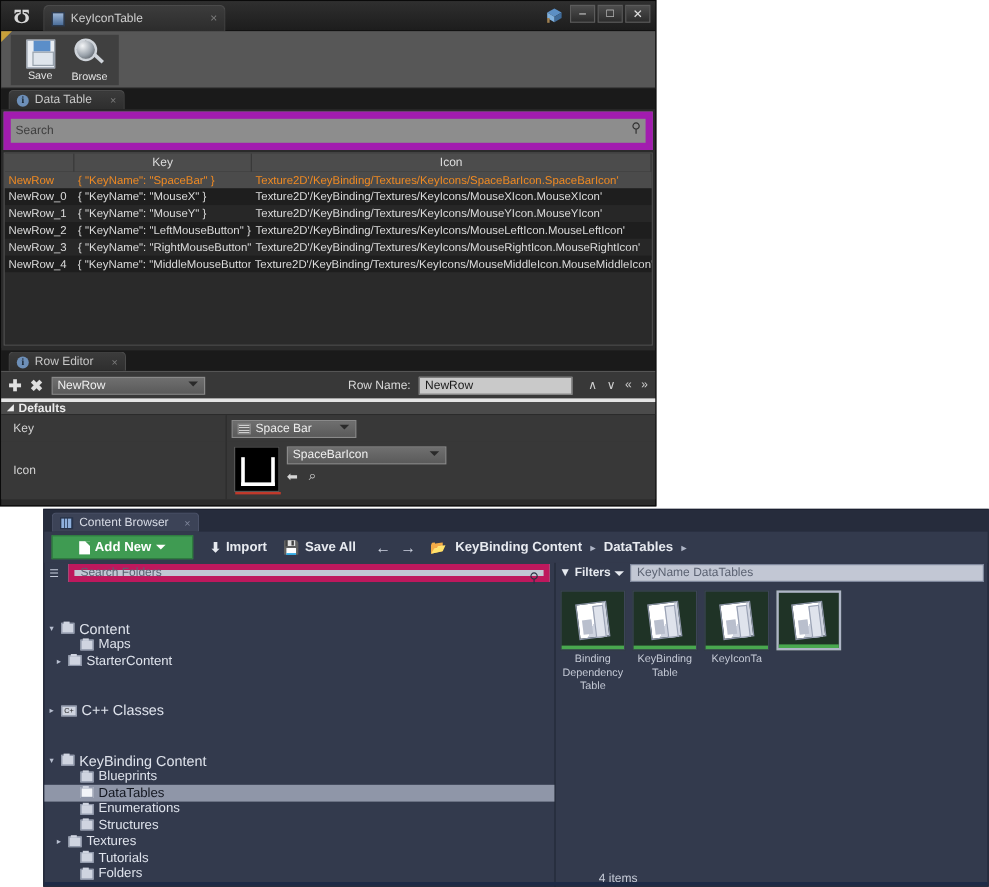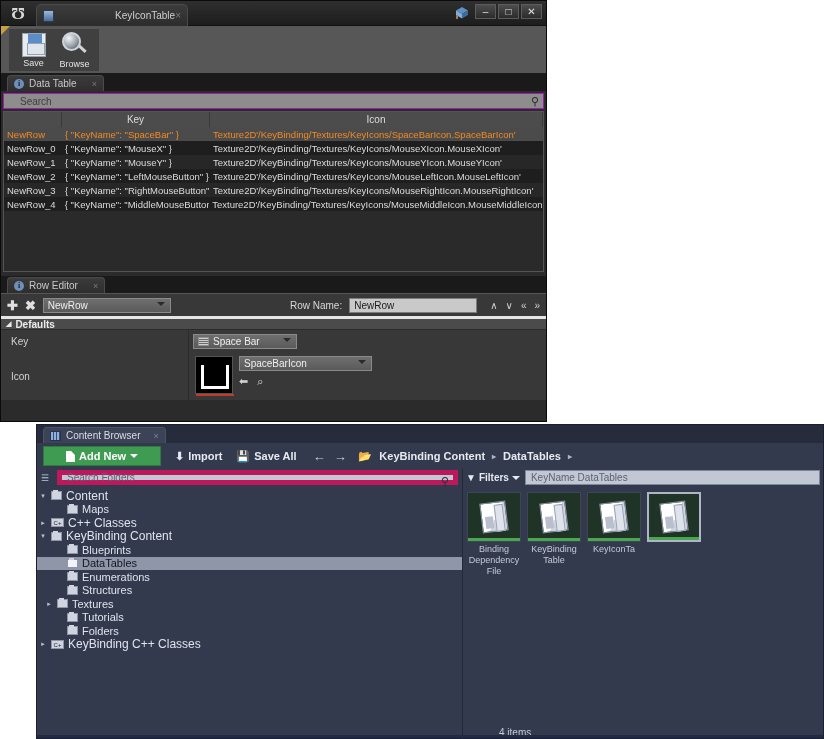--- a/index.html
+++ b/index.html
@@ -26,21 +26,21 @@
     position:absolute; left:35px; top:3px; height:22px; width:152px;
     background:linear-gradient(#3c3c3c,#2c2c2c);
     border:1px solid #4a4a4a; border-bottom:none;
     border-radius:5px 5px 0 0;
     display:flex; align-items:center; padding:0 6px;
   }
   #dt-tab .tabicon{
     width:11px;height:12px;background:linear-gradient(#9fb8d8,#4a6d99);
     border:1px solid #2b3b52; margin-right:5px;flex:0 0 auto;
   }
-  #dt-tab .tablabel{ color:#cfcfcf; font-size:10px; flex:1 1 auto; white-space:nowrap;text-align:right;}
+  #dt-tab .tablabel{ color:#cfcfcf; font-size:10px; flex:1 1 auto; white-space:nowrap;}
   #dt-tab .tabclose{ color:#7d7d7d; font-size:10px; }
   #dt-wincontrols{ position:absolute; right:4px; top:3px; display:flex; gap:2px;}
   #dt-wincontrols .wb{
     width:21px;height:15px;background:linear-gradient(#4d4d4d,#2c2c2c);
     border:1px solid #5c5c5c; color:#e2e2e2; font-size:10px;
     display:flex;align-items:center;justify-content:center;
   }
   #dt-save-indicator{
     position:absolute; right:76px; top:4px; width:16px;height:16px;
   }
@@ -88,22 +88,22 @@
     width:10px;height:10px;border-radius:50%;
     background:#6d8fb8; color:#16202c; font-size:8px; font-weight:bold;
     display:flex;align-items:center;justify-content:center;
     font-family:"Liberation Serif",serif;
   }
   .panel-tab .pt-label{ color:#c8c8c8; font-size:10px; white-space:nowrap;}
   .panel-tab .pt-close{ color:#7a7a7a; font-size:9px; margin-left:10px;}
 
   #dt-body{ background:#2b2b2b; padding:2px; }
   #dt-search{
-    height:16px; background:#8d8d8d; border:1px solid #a21caf;
-    display:flex;align-items:center; padding:0 16px; position:relative;
+    height:32px; background:#8d8d8d; border:6px solid #a21caf;
+    display:flex;align-items:center; padding:0 4px; position:relative;
   }
   #dt-search .ph{ color:#3e3e3e; font-size:10px;}
   #dt-search .sicon{ position:absolute; right:4px; top:1px; color:#2f2f2f; font-size:11px;}
 
   #dt-table{ margin-top:2px; border:1px solid #545454; background:#2a2a2a; }
   #dt-head{ display:flex; height:15px; background:#4c4c4c; }
   #dt-head .hc{ color:#dcdcdc; font-size:10px; text-align:center;
     border-right:1px solid #393939; line-height:15px; }
   .col-row{ width:58px; }
   .col-key{ width:148px; }
@@ -215,21 +215,21 @@
   .tnode{ height:13.5px; display:flex; align-items:center; gap:4px;
     font-size:11px; color:#dfe3ec; padding-left:4px; white-space:nowrap;}
   .tnode.sel{ background:#8f96a8; color:#12161f; }
   .tnode .tw{ width:8px; font-size:7px; color:#b8bfd0; text-align:center;}
   .tnode .fldr{ width:11px;height:9px; background:#cfd4e0; border:1px solid #8d95a8;
     position:relative; flex:0 0 auto;}
   .tnode .fldr:before{content:"";position:absolute;left:1px;top:-2px;width:5px;height:2px;background:#cfd4e0;}
   .tnode.sel .fldr{ background:#f2f4f8; }
   .tnode .cpp{ width:13px;height:9px;background:#cfd4e0;border:1px solid #8d95a8;
     color:#222; font-size:6px; line-height:9px; text-align:center; flex:0 0 auto;}
-  .tnode.lvl0{ padding-left:2px; font-size:12px; }
+  .tnode.lvl0{ padding-left:2px; font-size:12px;margin-top:28px; }
   .tnode.lvl1{ padding-left:18px; }
 
   #cb-right{ flex:1 1 auto; display:flex; flex-direction:column; }
   #cb-filterrow{ height:17px; display:flex;align-items:center; gap:5px; padding:0 3px;}
   #filters-btn{ display:flex;align-items:center;gap:3px; color:#e7eaf0; font-size:10px;
     font-weight:bold; }
   #filters-btn .dn{width:0;height:0;border-left:4px solid transparent;border-right:4px solid transparent;border-top:4px solid #e7eaf0;}
   #cb-assetsearch{ flex:1 1 auto; height:15px; background:#c2c7d4;
     border:1px solid #7e869b; color:#5b6272; font-size:10px;
     display:flex;align-items:center;padding:0 5px;}
@@ -468,20 +468,25 @@
         <div class="tnode lvl0">
           <span class="tw">▾</span>
           <span class="fldr"></span>
           <span>Content</span>
         </div>
         <div class="tnode lvl1">
           <span class="tw"></span>
           <span class="fldr"></span>
           <span>Maps</span>
         </div>
+        <div class="tnode lvl1" style="padding-left:8px;">
+          <span class="tw">▸</span>
+          <span class="fldr"></span>
+          <span>StarterContent</span>
+        </div>
         <div class="tnode lvl0">
           <span class="tw">▸</span>
           <span class="cpp">C+</span>
           <span>C++ Classes</span>
         </div>
         <div class="tnode lvl0">
           <span class="tw">▾</span>
           <span class="fldr"></span>
           <span>KeyBinding Content</span>
         </div>
@@ -539,21 +544,21 @@
           <span>KeyName DataTables</span>
         </div>
       </div>
 
       <div id="cb-tiles">
         <div class="tile">
           <div class="thumb">
             <span class="dticon"></span>
             <span class="greenbar"></span>
           </div>
-          <div class="tlabel">Binding Dependency File</div>
+          <div class="tlabel">Binding Dependency Table</div>
         </div>
         <div class="tile">
           <div class="thumb">
             <span class="dticon"></span>
             <span class="greenbar"></span>
           </div>
           <div class="tlabel">KeyBinding Table</div>
         </div>
         <div class="tile">
           <div class="thumb">

